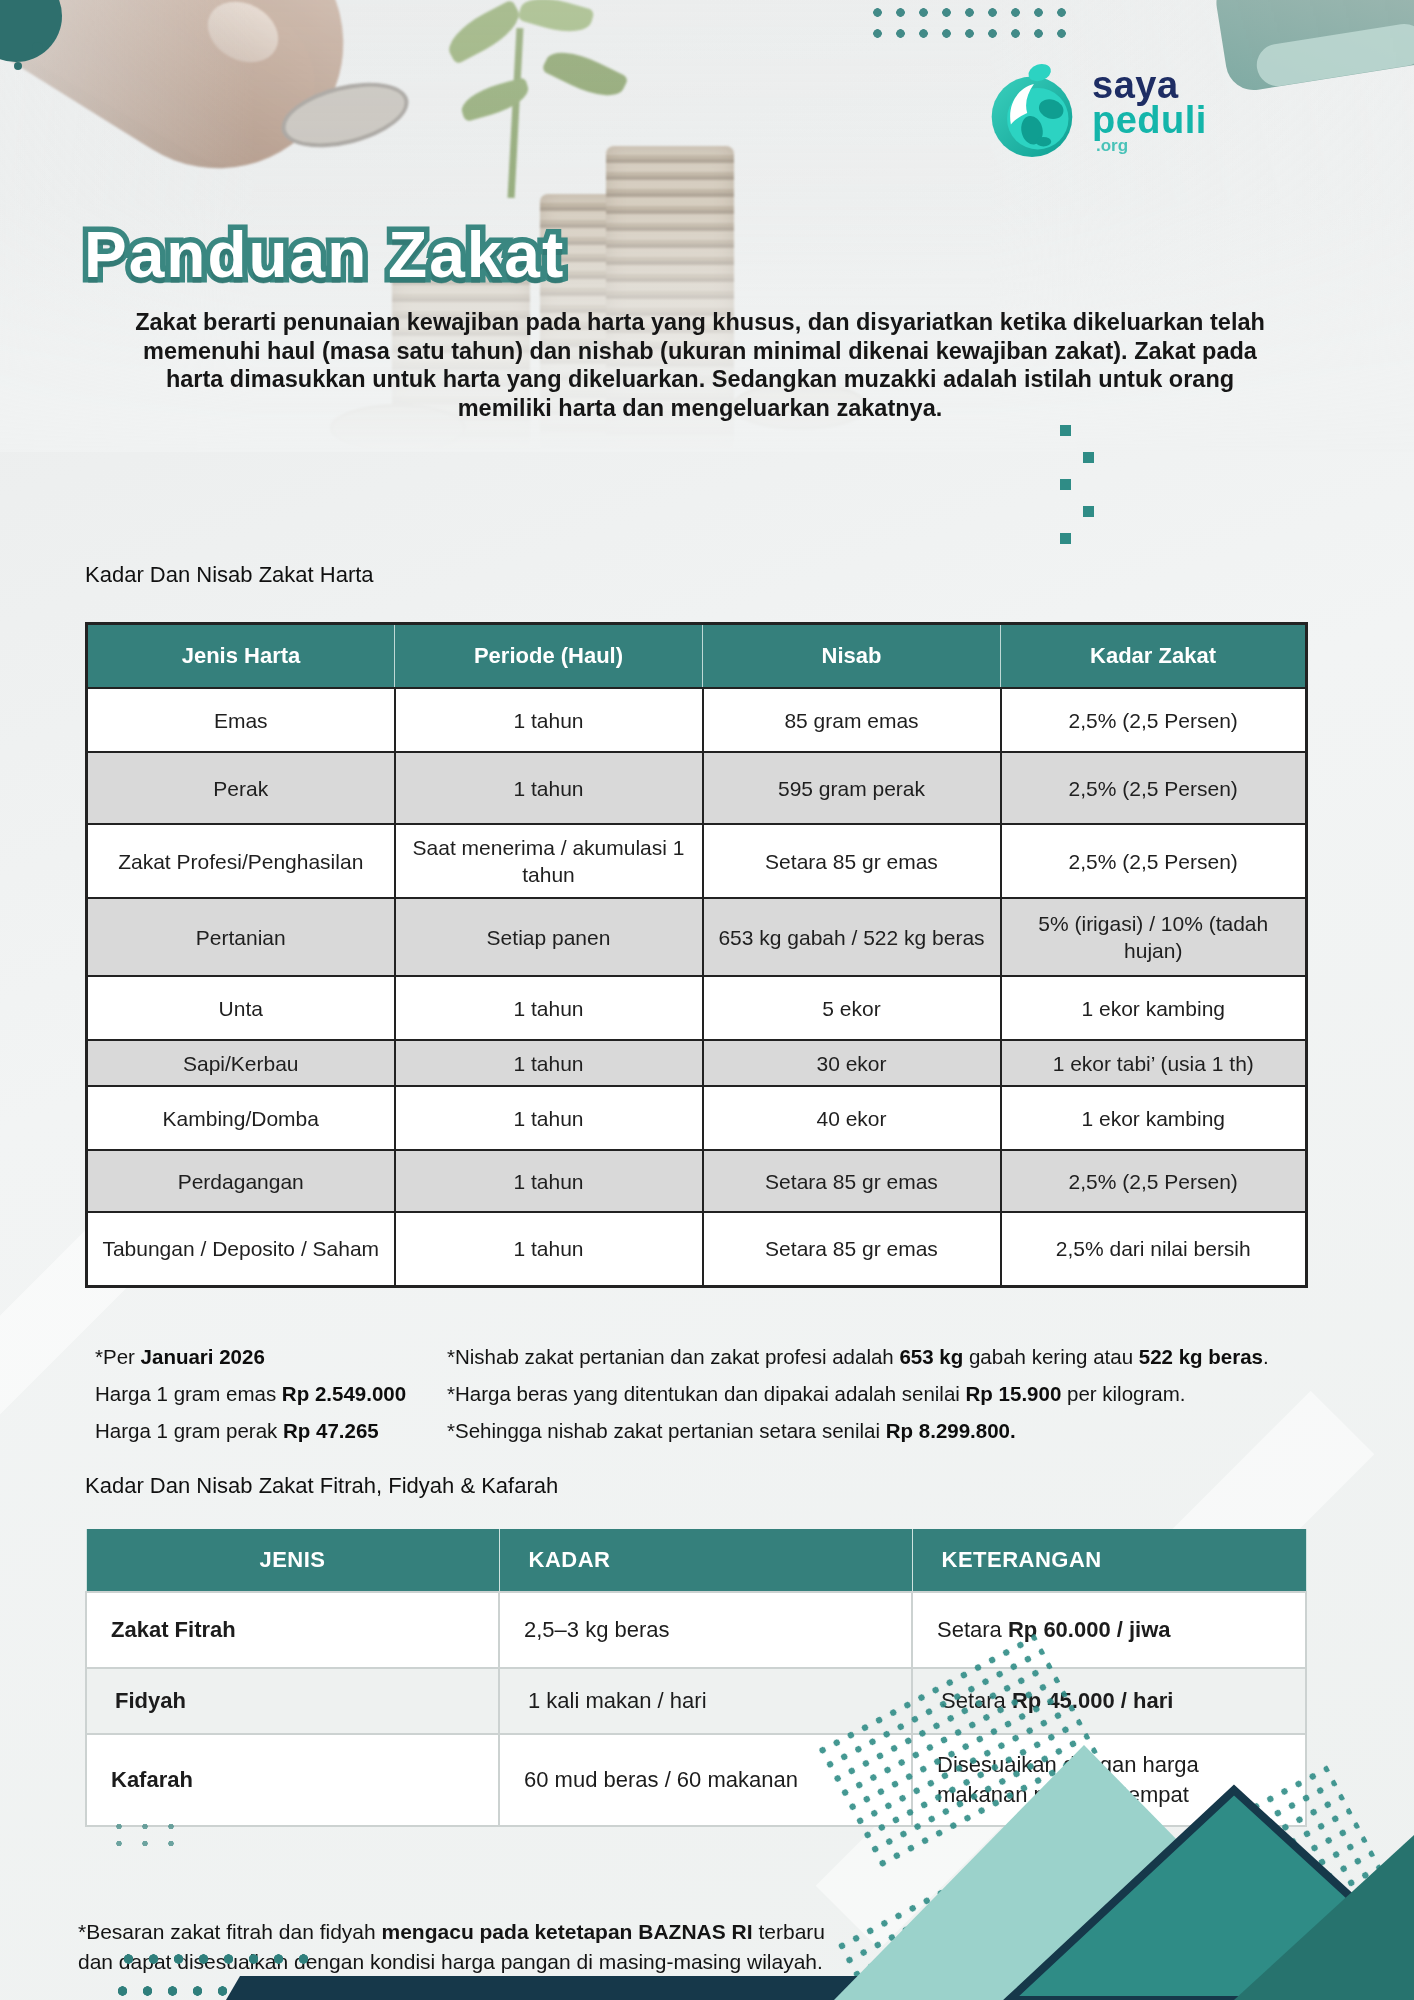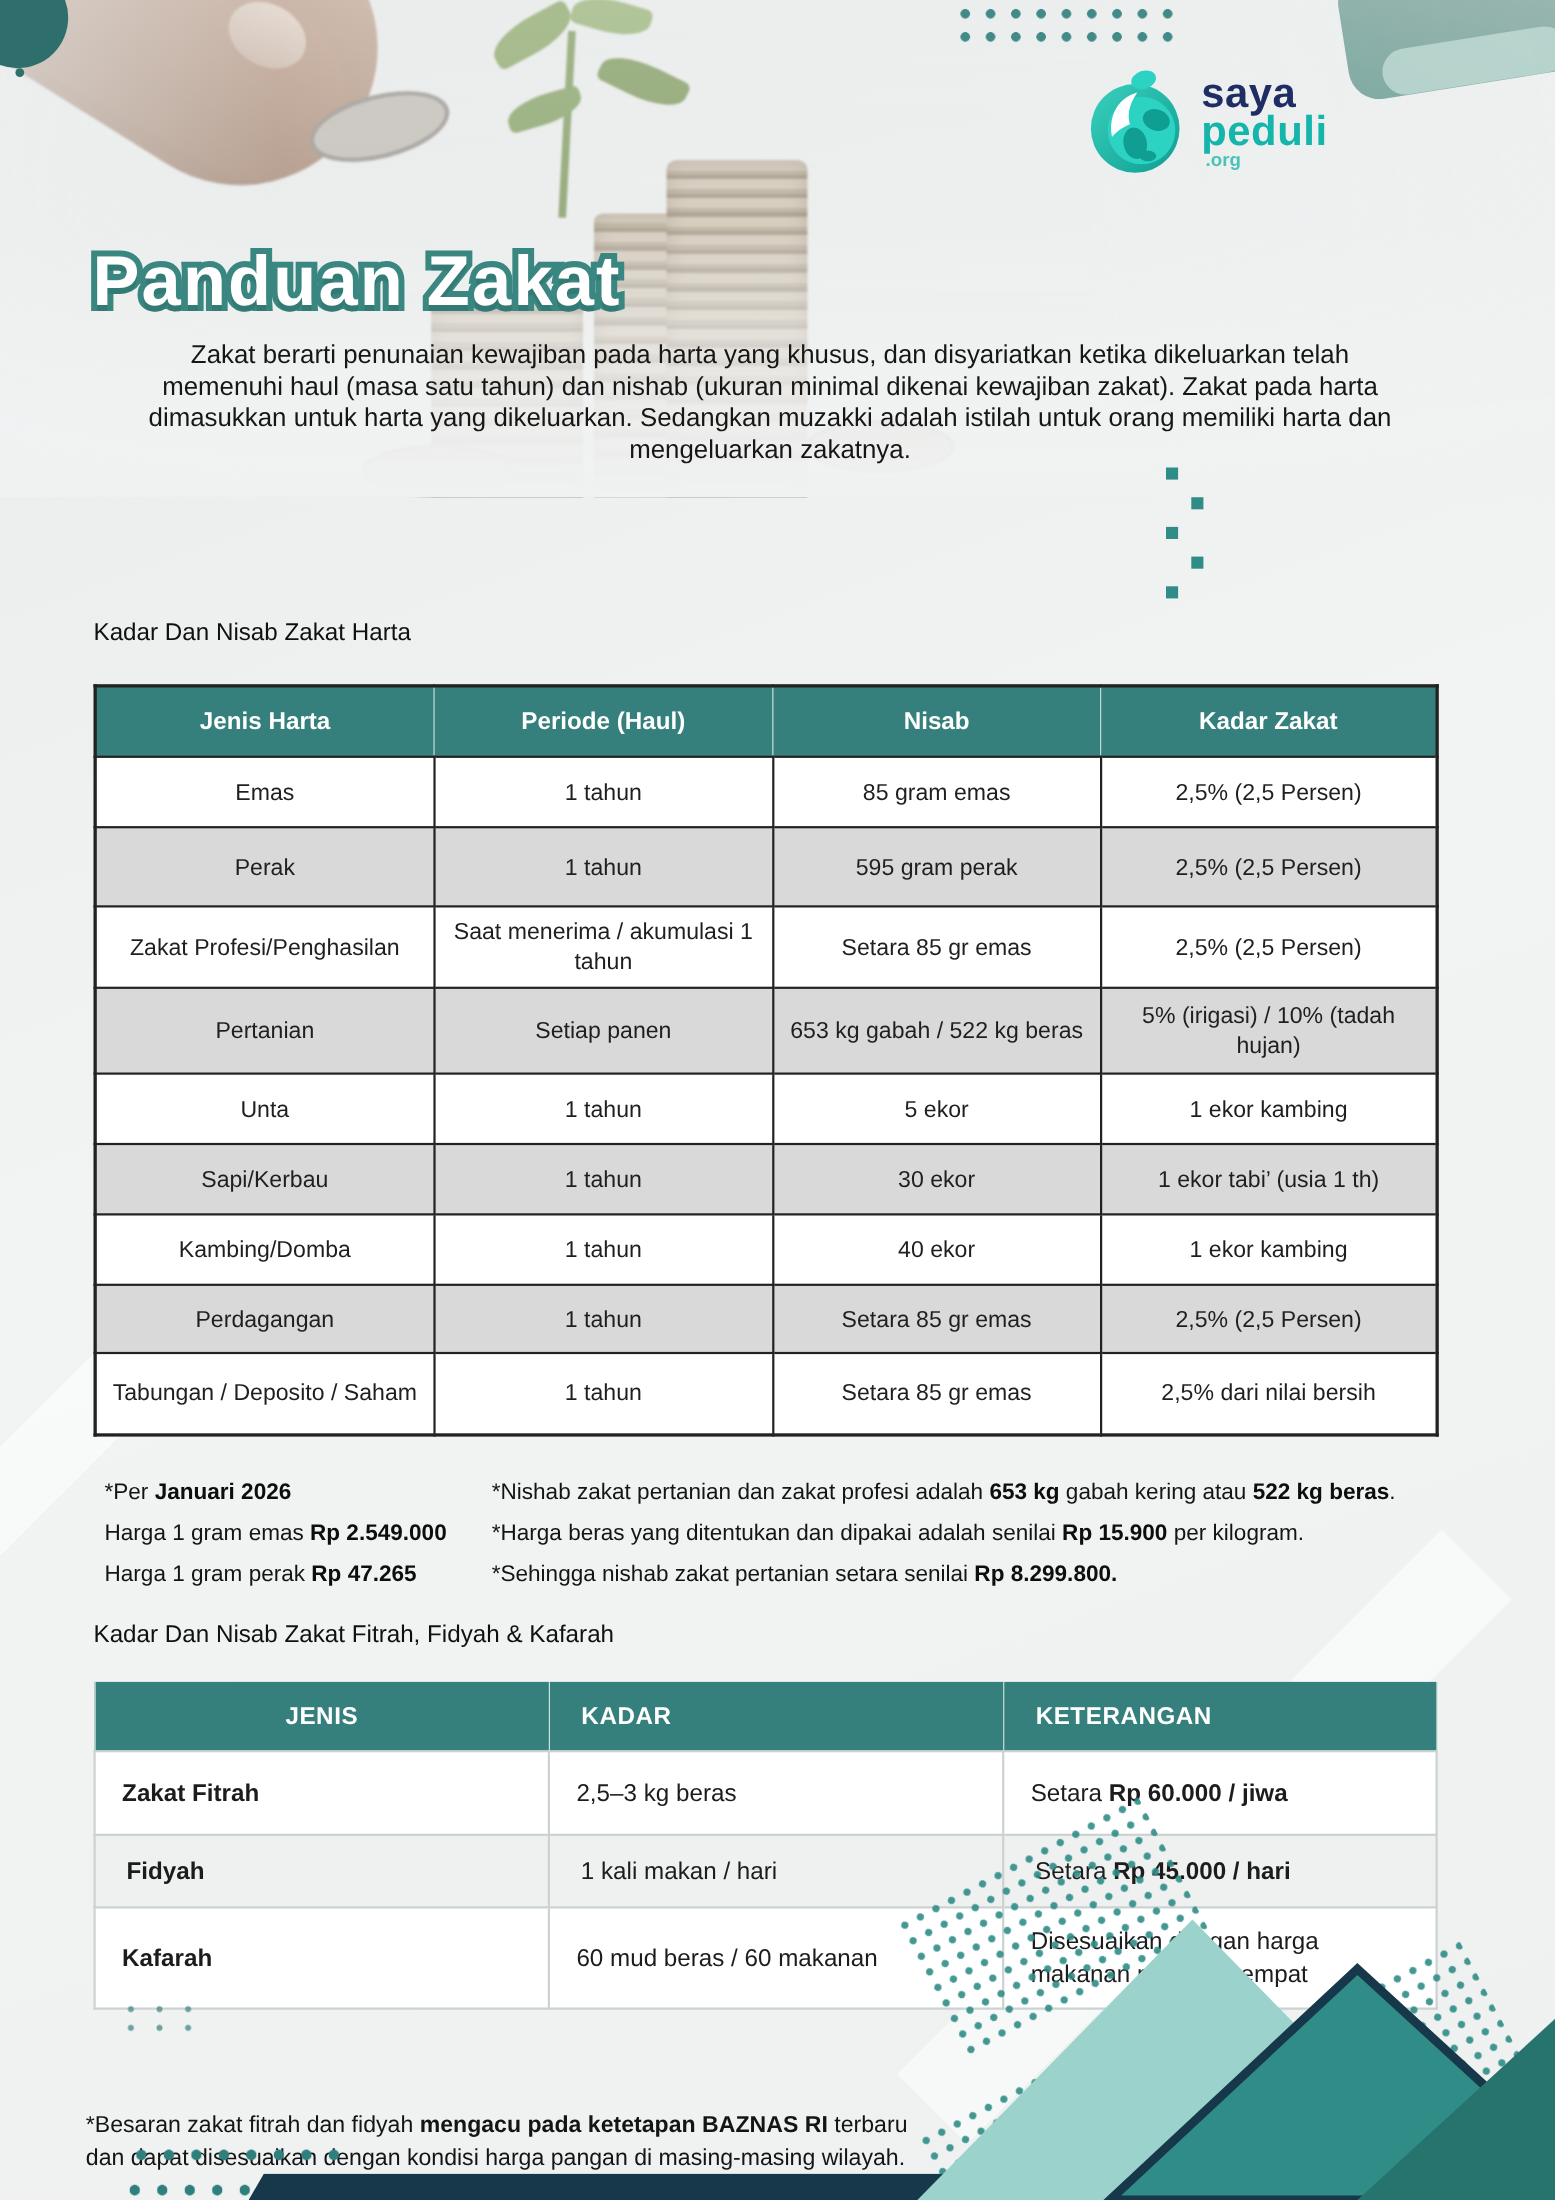--- a/index.html
+++ b/index.html
@@ -58,21 +58,21 @@
   .logo{position:absolute;left:984px;top:60px;width:300px;height:120px;display:flex;align-items:flex-start;}
   .logo-icon{width:96px;height:102px;flex:0 0 auto;}
   .logo-text{margin-left:12px;line-height:.92;padding-top:8px;}
   .logo-line1{font-size:38px;font-weight:bold;color:#1e2d64;letter-spacing:.5px;}
   .logo-line2{font-size:38px;font-weight:bold;color:#14b5aa;letter-spacing:.5px;}
   .logo-line3{font-size:17px;font-weight:bold;color:#49c2b8;margin-left:4px;}
   
   .title{position:absolute;left:84px;top:218px;font-size:64px;font-weight:bold;letter-spacing:2px;color:#ffffff;
       -webkit-text-stroke:11px #3a8781;paint-order:stroke fill;text-shadow:0 6px 0 rgba(44,106,102,.45);}
   .intro{position:absolute;left:120px;top:308px;width:1160px;text-align:center;
-      font-size:23.5px;line-height:28.6px;color:#161616;}
+      font-size:23.5px;line-height:28.6px;color:#161616;font-weight:bold;}
   .sec-title{position:absolute;left:85px;width:1220px;font-size:22px;font-weight:normal;color:#101010;}
   
   .t1wrap{position:absolute;left:85px;top:622px;width:1220px;}
   table.t1{border-collapse:collapse;width:1220px;table-layout:fixed;border:3px solid #222;}
   table.t1 th{background:#35807c;color:#fff;font-size:22px;font-weight:bold;height:60px;
       border-left:1px solid #bfd9d6;border-right:1px solid #bfd9d6;}
   table.t1 td{border:2px solid #222;text-align:center;vertical-align:middle;font-size:21px;
       padding:4px 14px;color:#1f1f1f;background:#fff;line-height:27px;}
   table.t1 tr.alt td{background:#d9d9d9;}
   
@@ -198,21 +198,21 @@
             <td>Setiap panen</td>
             <td>653 kg gabah / 522 kg beras</td>
             <td>5% (irigasi) / 10% (tadah hujan)</td>
       </tr>
       <tr style="height:64px">
         <td>Unta</td>
             <td>1 tahun</td>
             <td>5 ekor</td>
             <td>1 ekor kambing</td>
       </tr>
-      <tr class="alt" style="height:64px">
+      <tr class="alt" style="height:46px">
         <td>Sapi/Kerbau</td>
             <td>1 tahun</td>
             <td>30 ekor</td>
             <td>1 ekor tabi’ (usia 1 th)</td>
       </tr>
       <tr style="height:64px">
         <td>Kambing/Domba</td>
             <td>1 tahun</td>
             <td>40 ekor</td>
             <td>1 ekor kambing</td>

